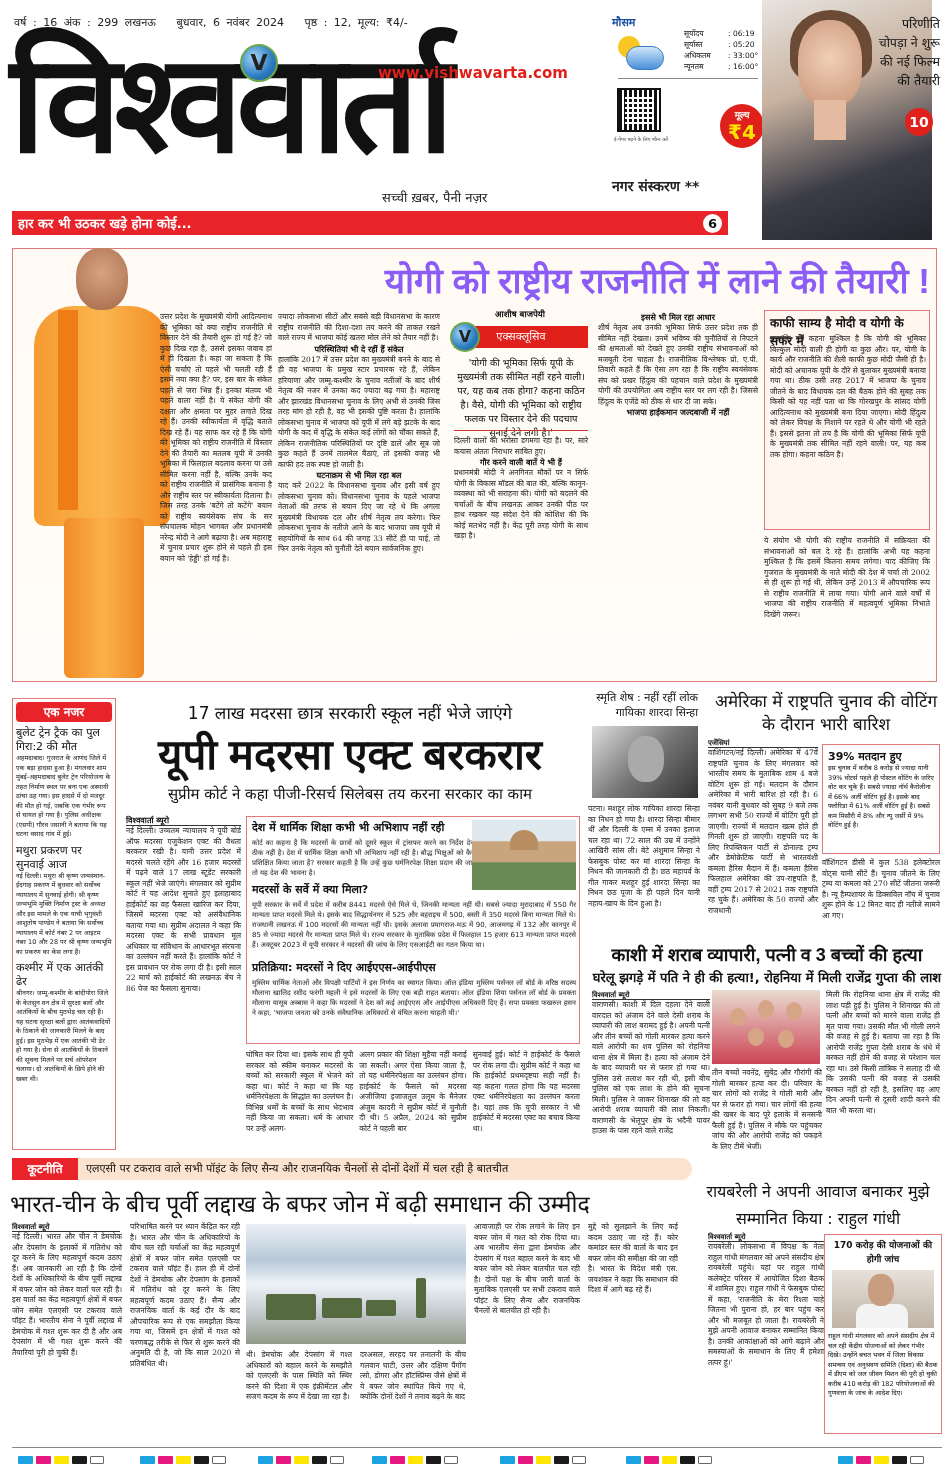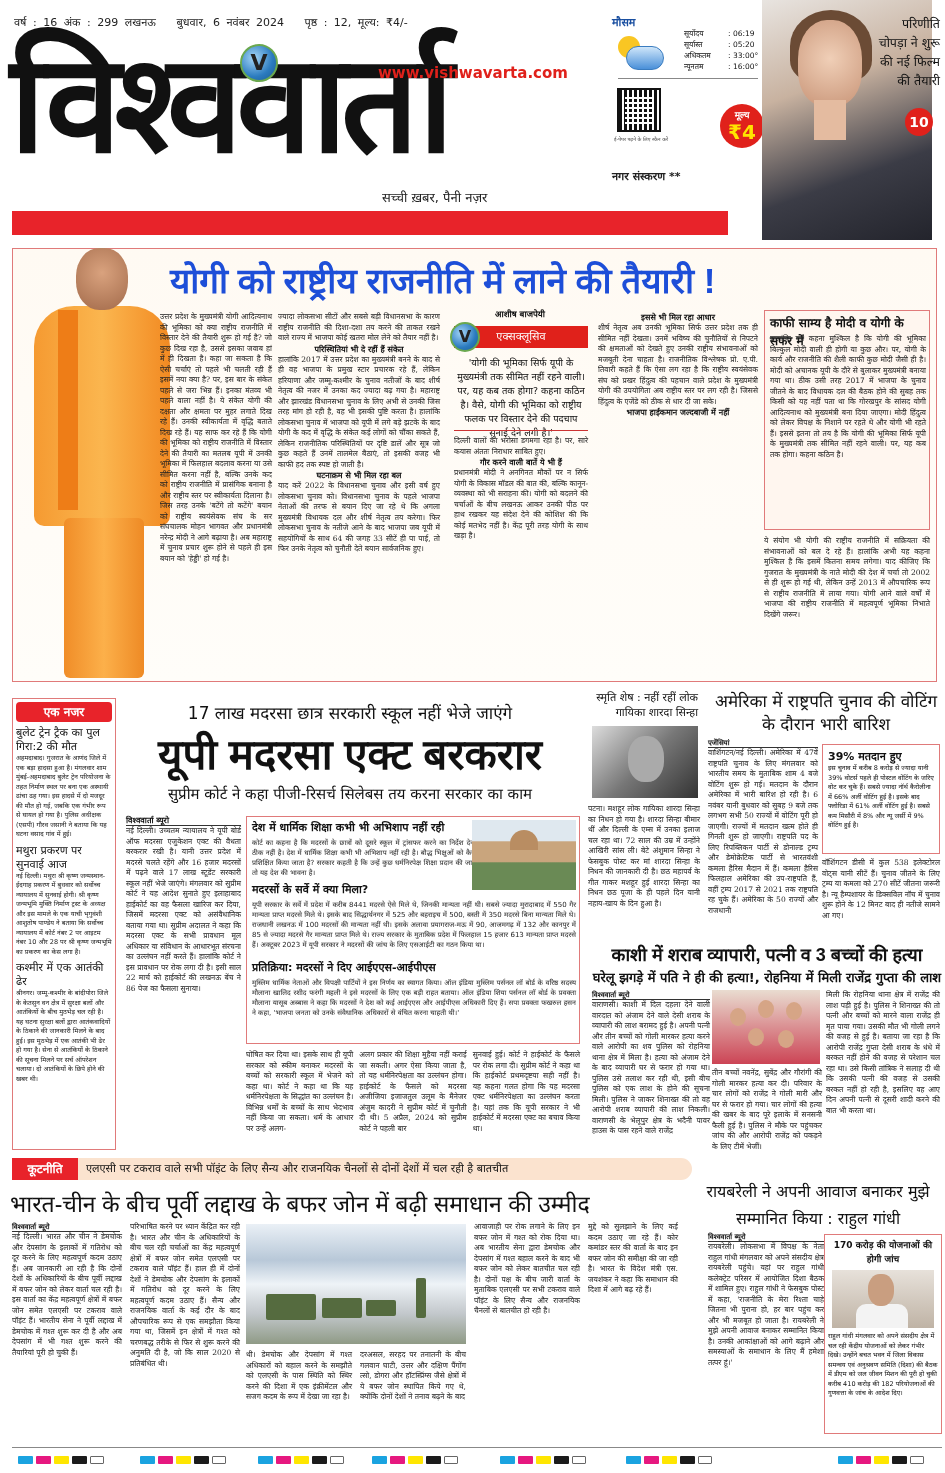--- a/index.html
+++ b/index.html
@@ -30,35 +30,35 @@
 #wtable{position:absolute;left:72px;top:14px;font-size:7.5px;line-height:11px}
 #wtable div{display:flex;width:78px}
 #wtable div span:first-child{width:44px}
 #wline{position:absolute;left:6px;top:64px;width:140px;height:1px;background:#888}
 #qr{left:617px;top:88px;width:44px;height:44px;background:repeating-linear-gradient(90deg,#111 0 3px,#fff 3px 5px),#111;border:2px solid #111}
 #qr::after{content:"";position:absolute;inset:6px;background:repeating-linear-gradient(0deg,#fff 0 2px,transparent 2px 5px)}
 #qrcap{left:612px;top:136px;width:58px;font-size:5px;color:#444;text-align:center;line-height:6px}
 #price{left:720px;top:104px;width:44px;height:44px;border-radius:50%;background:#e0211b;color:#fff;text-align:center}
 #price .l1{font-size:9px;font-weight:bold;padding-top:4px}
 #price .l2{font-size:20px;font-weight:900;color:#ffe400;line-height:22px}
-#edition{left:612px;top:168px;font-size:11px;font-weight:bold;color:#222}
+#edition{left:612px;top:176px;font-size:14px;font-weight:bold;color:#222}
 #photo1{left:762px;top:0;width:170px;height:240px;background:linear-gradient(160deg,#e8e4e0 0%,#c8b2a0 35%,#3b3c46 70%,#23242c 100%)}
 #photo1 .face{position:absolute;left:36px;top:20px;width:64px;height:86px;border-radius:45% 45% 40% 40%;background:radial-gradient(circle at 50% 45%,#f0cfb7,#c89477)}
 #photo1 .hair{position:absolute;left:28px;top:10px;width:82px;height:72px;border-radius:50% 50% 30% 30%;background:#6b4b35}
 #photo1 .neck{position:absolute;left:52px;top:100px;width:32px;height:40px;background:#e4bba0}
 #ptext{left:872px;top:14px;width:68px;font-size:12.5px;line-height:19px;text-align:right;color:#111}
 #pnum{left:905px;top:108px;width:28px;height:28px;border-radius:50%;background:#e0211b;color:#fff;font-weight:bold;font-size:14px;text-align:center;line-height:28px}
 
 #leadbox{left:12px;top:248px;width:925px;height:434px;border:1px solid #e07a7a;background:linear-gradient(#fffaf3,#fffdf9)}
 #yogi{left:18px;top:248px;width:170px;height:434px}
 #yogi .head{position:absolute;left:58px;top:0;width:52px;height:62px;border-radius:45%;background:radial-gradient(circle at 50% 40%,#d9a27e,#a26a4a)}
 #yogi .body{position:absolute;left:16px;top:58px;width:136px;height:220px;border-radius:40px 40px 10px 10px;background:linear-gradient(90deg,#f59a31,#fbb64f 50%,#f28a22)}
 #yogi .legs{position:absolute;left:46px;top:270px;width:80px;height:160px;border-radius:6px;background:linear-gradient(90deg,#f08d28,#fcb04a,#ee8a25)}
 #yogi .shawl{position:absolute;left:40px;top:62px;width:20px;height:200px;background:#ee7d17}
-#leadhead{left:170px;top:256px;width:760px;font-size:35px;font-weight:bold;text-align:left;color:#1d4ed8;line-height:50px;font-family:"Liberation Sans",sans-serif}
+#leadhead{left:170px;top:256px;width:760px;font-size:35px;font-weight:bold;text-align:right;color:#8b5cf6;line-height:50px;font-family:"Liberation Sans",sans-serif}
 #leadc1{left:140px;top:312px;width:132px}
 #leadc2{left:278px;top:312px;width:162px}
 #leadc4{left:598px;top:312px;width:160px}
 .sub{font-weight:bold;text-align:center;font-size:8px;line-height:11px;color:#111}
 #byline{left:455px;top:308px;width:130px;text-align:center;font-size:8.5px;font-weight:bold}
 #exbanner{left:454px;top:326px;width:134px;height:22px;background:#e0211b;color:#fff;font-weight:normal;font-size:11px;text-align:center;line-height:22px}
 #exlogo{left:450px;top:322px;width:30px;height:30px;border-radius:50%;background:radial-gradient(circle at 35% 35%,#a5d6f7,#2b7bbf 60%,#1a5a8f);border:2px solid #6aa84f;color:#222;font-weight:900;font-size:16px;text-align:center;line-height:26px}
 #quote{left:454px;top:356px;width:134px;font-size:9.5px;line-height:14px;text-align:center;color:#111}
 #qrule{left:454px;top:430px;width:134px;height:1px;background:#c33}
 #leadc3a{left:454px;top:436px;width:134px}
@@ -191,20 +191,24 @@
 
 <div class="abs" id="photo1">
   <div class="hair"></div>
     <div class="face"></div>
     <div class="neck"></div>
 </div>
 <div class="abs" id="ptext">परिणीति चोपड़ा ने शुरू की नई फिल्म की तैयारी</div>
 <div class="abs" id="pnum">10</div>
 
 <div class="abs" id="ticker">
+  <div class="tk">
+      <span>हार कर भी उठकर खड़े होना कोई...</span>
+      <span class="num">6</span>
+    </div>
 </div>
 
 <div class="abs" id="leadbox"></div>
 <div class="abs" id="yogi">
   <div class="body"></div>
     <div class="shawl"></div>
     <div class="legs"></div>
     <div class="head"></div>
 </div>
 <div class="abs" id="leadhead">योगी को राष्ट्रीय राजनीति में लाने की तैयारी !</div>

